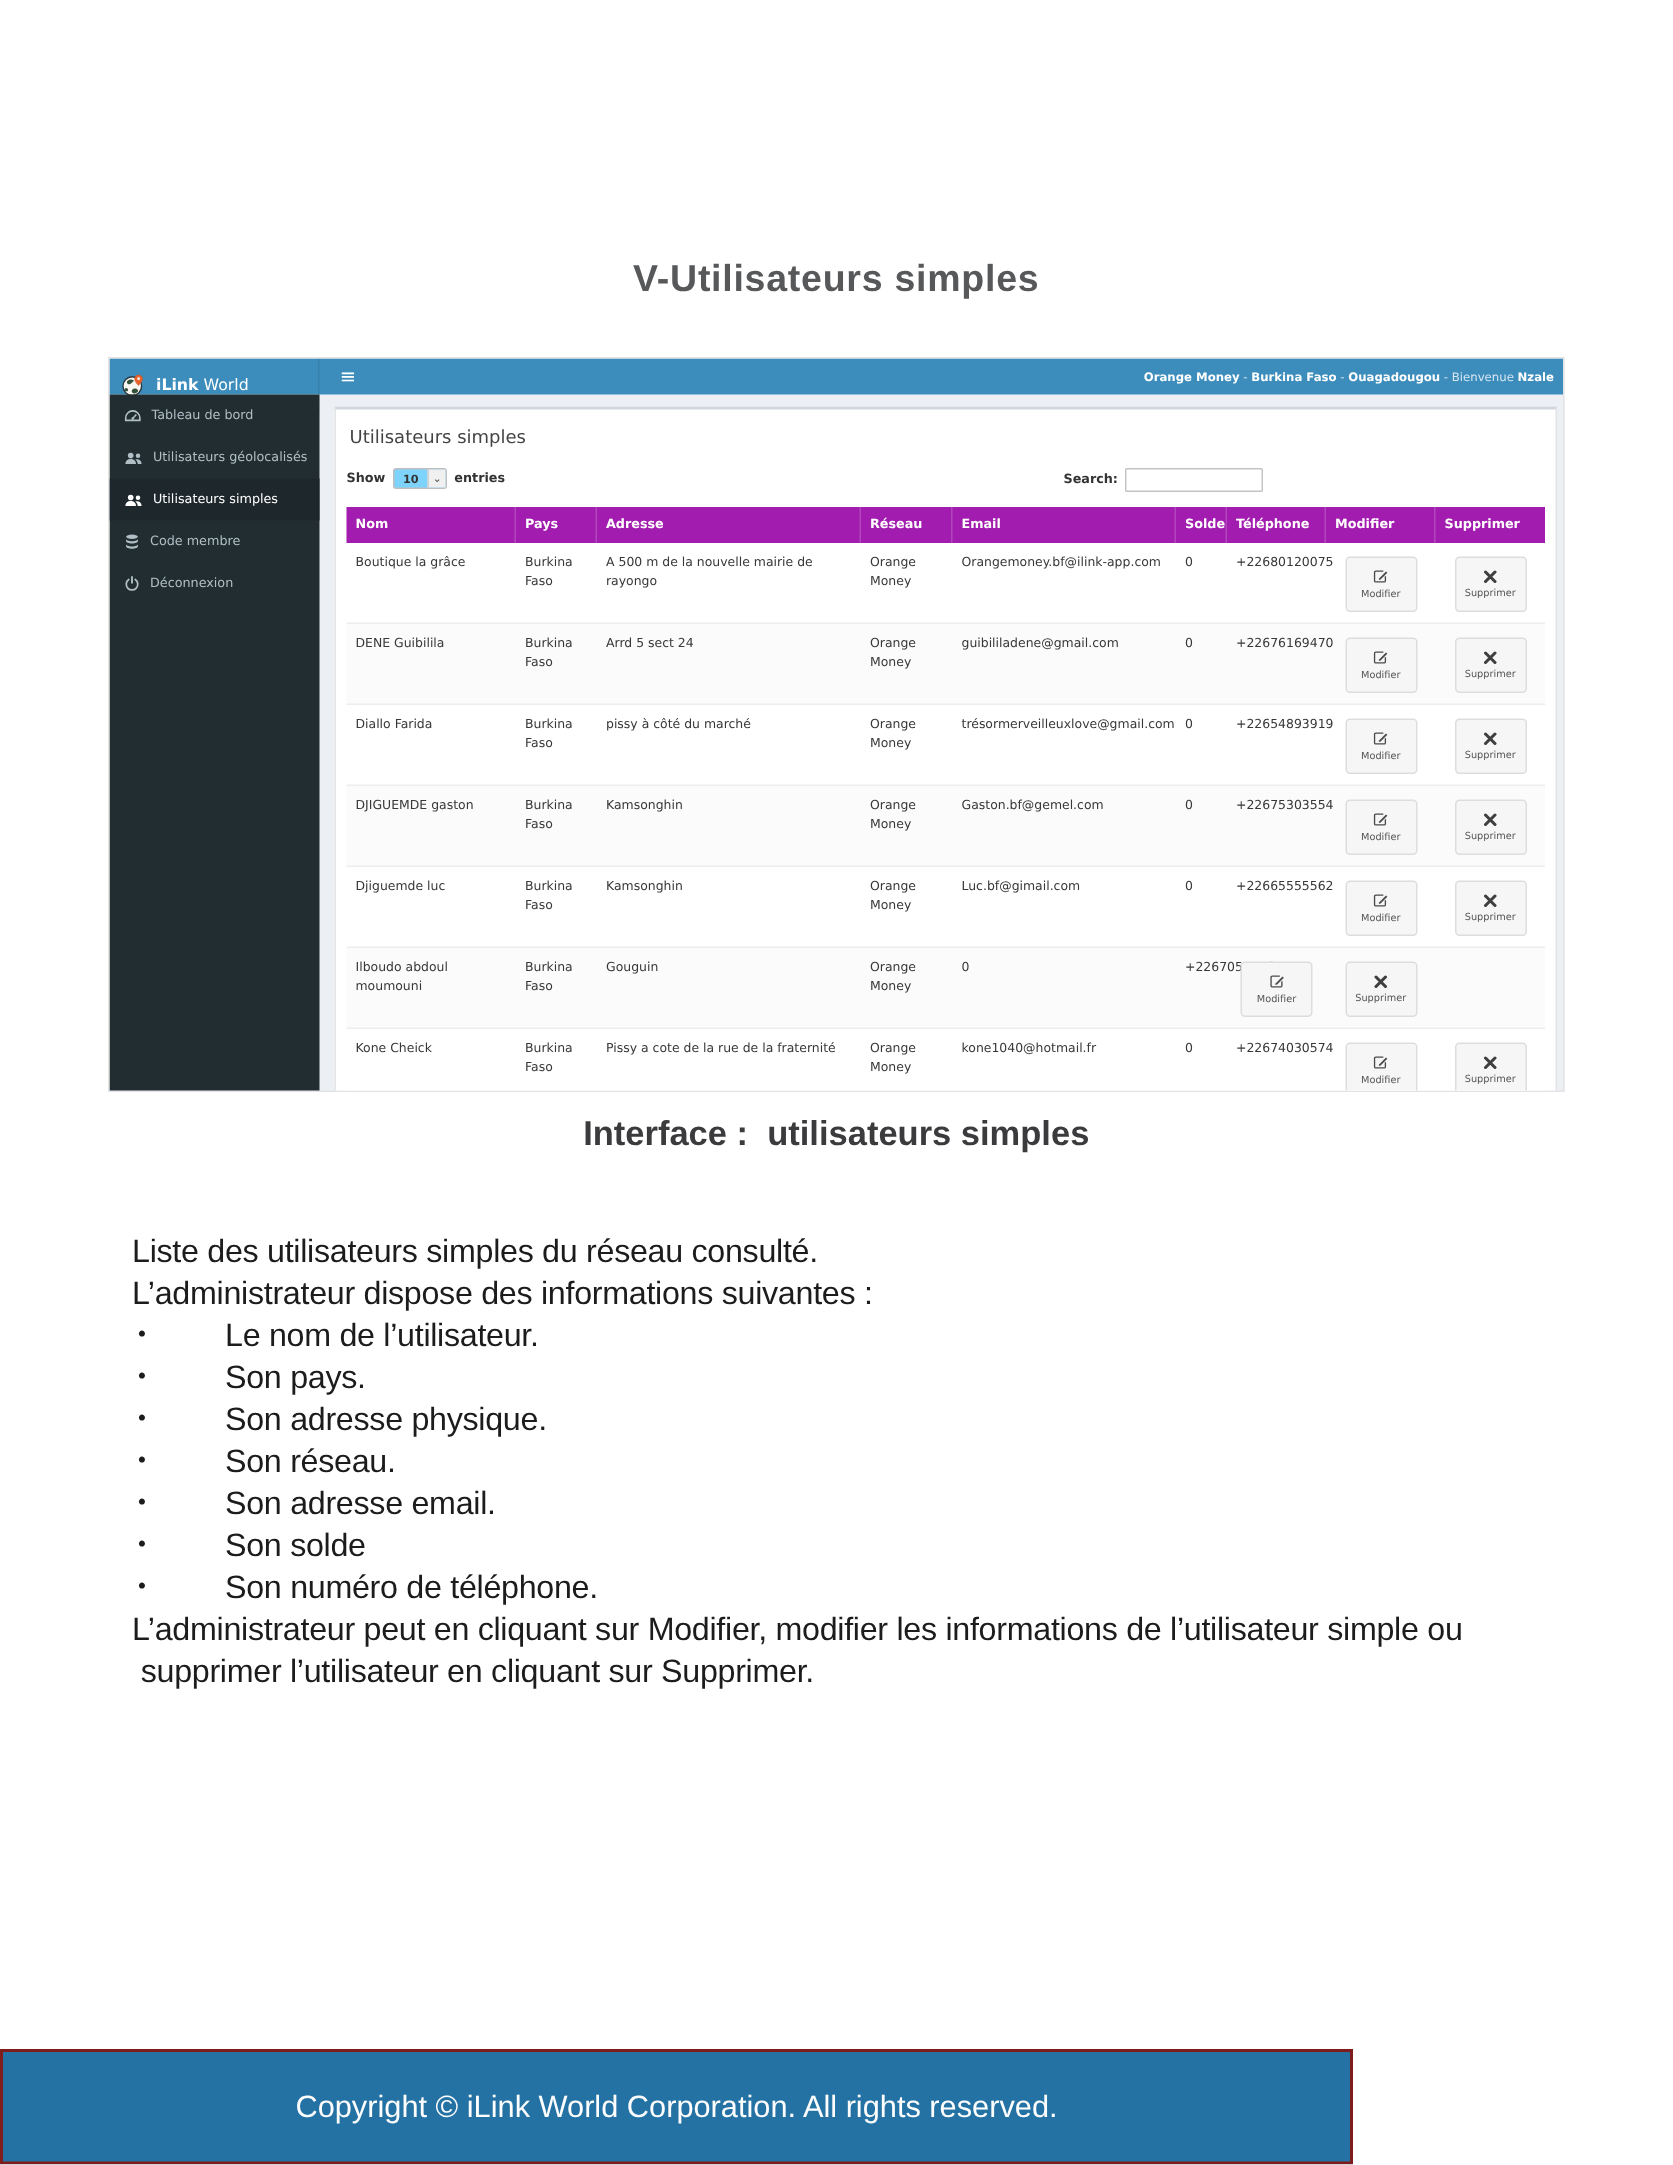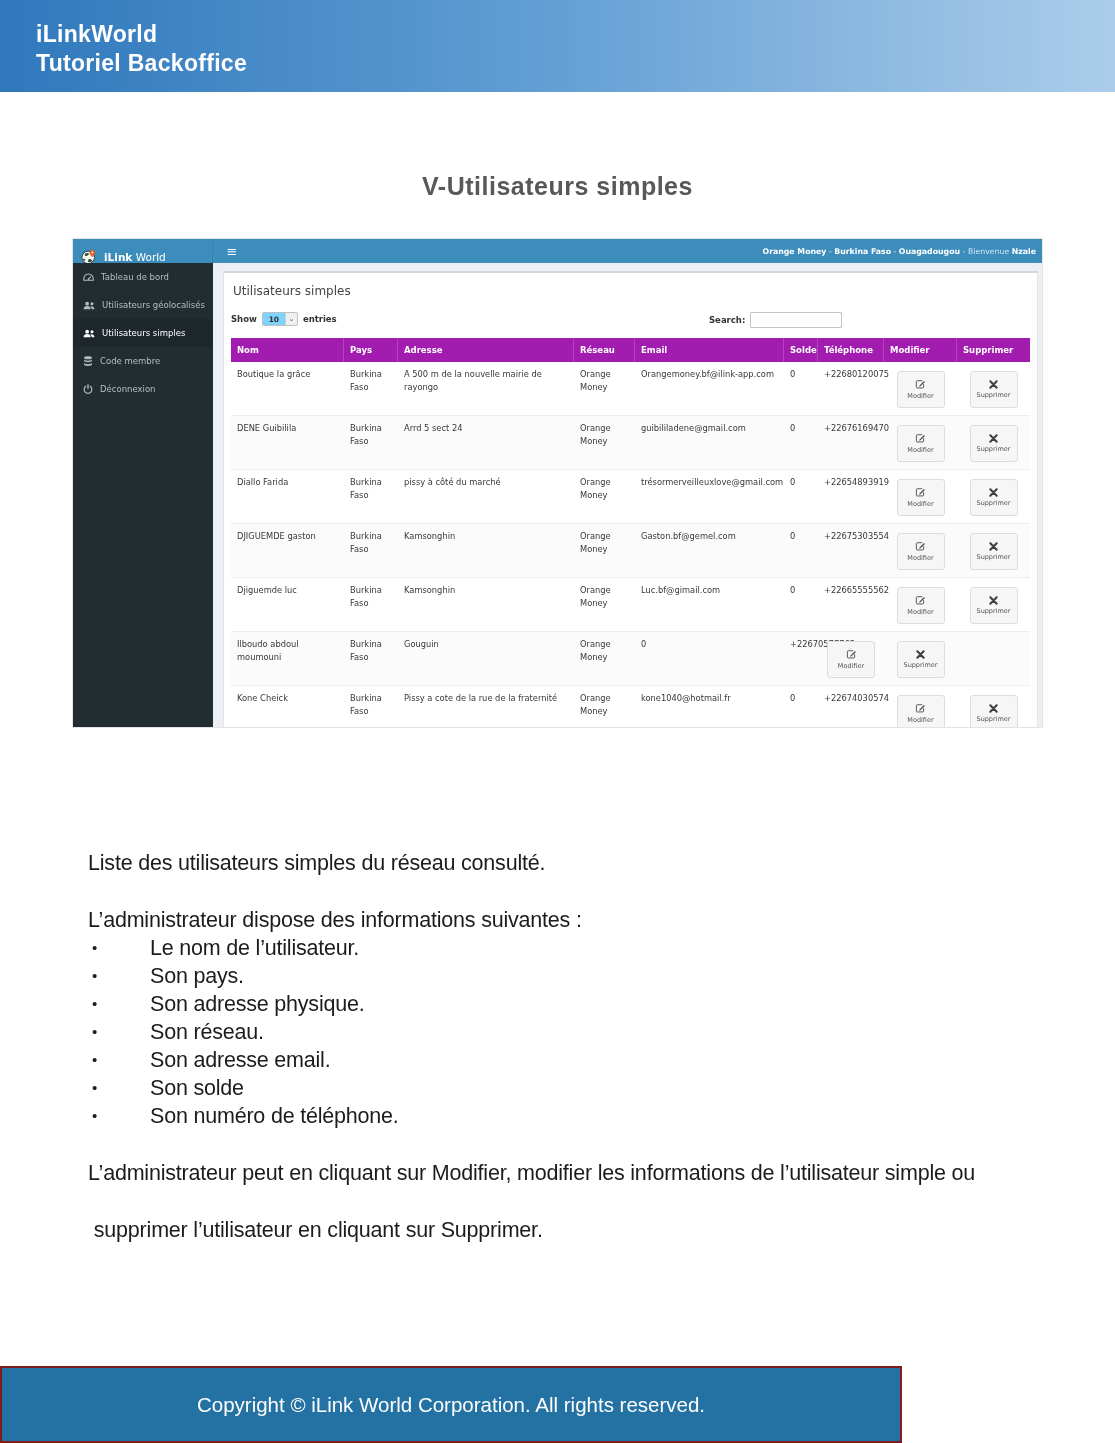--- a/index.html
+++ b/index.html
@@ -13,21 +13,21 @@
     color:#fff; padding:20px 0 0 36px; }
   .banner div { font-size:23px; font-weight:700; line-height:29px; letter-spacing:.3px; }
 
   
   .doc-title { position:absolute; top:172px; left:0; width:1115px; text-align:center;
     font-size:25px; font-weight:700; color:#57585a; letter-spacing:.5px; }
   .caption { position:absolute; top:742px; left:0; width:1115px; text-align:center;
     font-size:23px; font-weight:700; color:#3b3b3d; white-space:pre; }
   .bodytext { position:absolute; top:820px; left:88px; width:960px; color:#1c1c1c;
     font-size:21.5px; line-height:28px; letter-spacing:-0.2px; }
-  .bodytext .line { white-space:pre-wrap;margin-top:29px; }
+  .bodytext .line { white-space:pre-wrap; }
   .bullets { list-style:none; }
   .bullets li { display:flex; }
   .b-dot { width:62px; padding-left:4px; font-size:15px; }
   
   .footer { position:absolute; top:1366px; left:0; width:902px; height:77px;
     background:#2472a4; border:2px solid #7f1d1d; color:#fdfdfd;
     display:flex; align-items:center; justify-content:center; font-size:20.5px; }
 
   
   .shot { position:absolute; top:238px; left:72px; width:971px; height:490px;
@@ -80,24 +80,20 @@
     width:48px; height:37px; background:#f6f6f6; border:1px solid #ddd; border-radius:3px; cursor:pointer;
     font-family:inherit; }
   .abtn-label { font-size:6.5px; color:#555; }
   .icon { line-height:0; }
 </style>
 </head>
 <body>
 
 <div class="page">
 
-  <div class="banner">
-    <div>iLinkWorld</div>
-    <div>Tutoriel Backoffice</div>
-  </div>
 
   <div class="doc-title">V-Utilisateurs simples</div>
 
   <div class="shot">
 
     <div class="navbar">
       <div class="brand">
         <span class="icon">
           <svg width="16" height="16" viewBox="0 0 20 20">
             <circle cx="9" cy="10.5" r="7.8" fill="#f7f6f0" stroke="#2c3a42" stroke-width="1.2"></circle>
@@ -422,20 +418,21 @@
         </span>
         <span class="abtn-label">Supprimer</span>
       </button>
     </div>
   </div>
 </div>
       </div>
     </div>
   </div>
 
+  <div class="caption">Interface :  utilisateurs simples</div>
 
   <div class="bodytext">
     <div class="line">Liste des utilisateurs simples du réseau consulté.</div>
     <div class="line">L’administrateur dispose des informations suivantes :</div>
     <ul class="bullets" id="bullet-list">
   <li>
     <span class="b-dot">•</span>
     <span class="b-text">Le nom de l’utilisateur.</span>
   </li>
 

